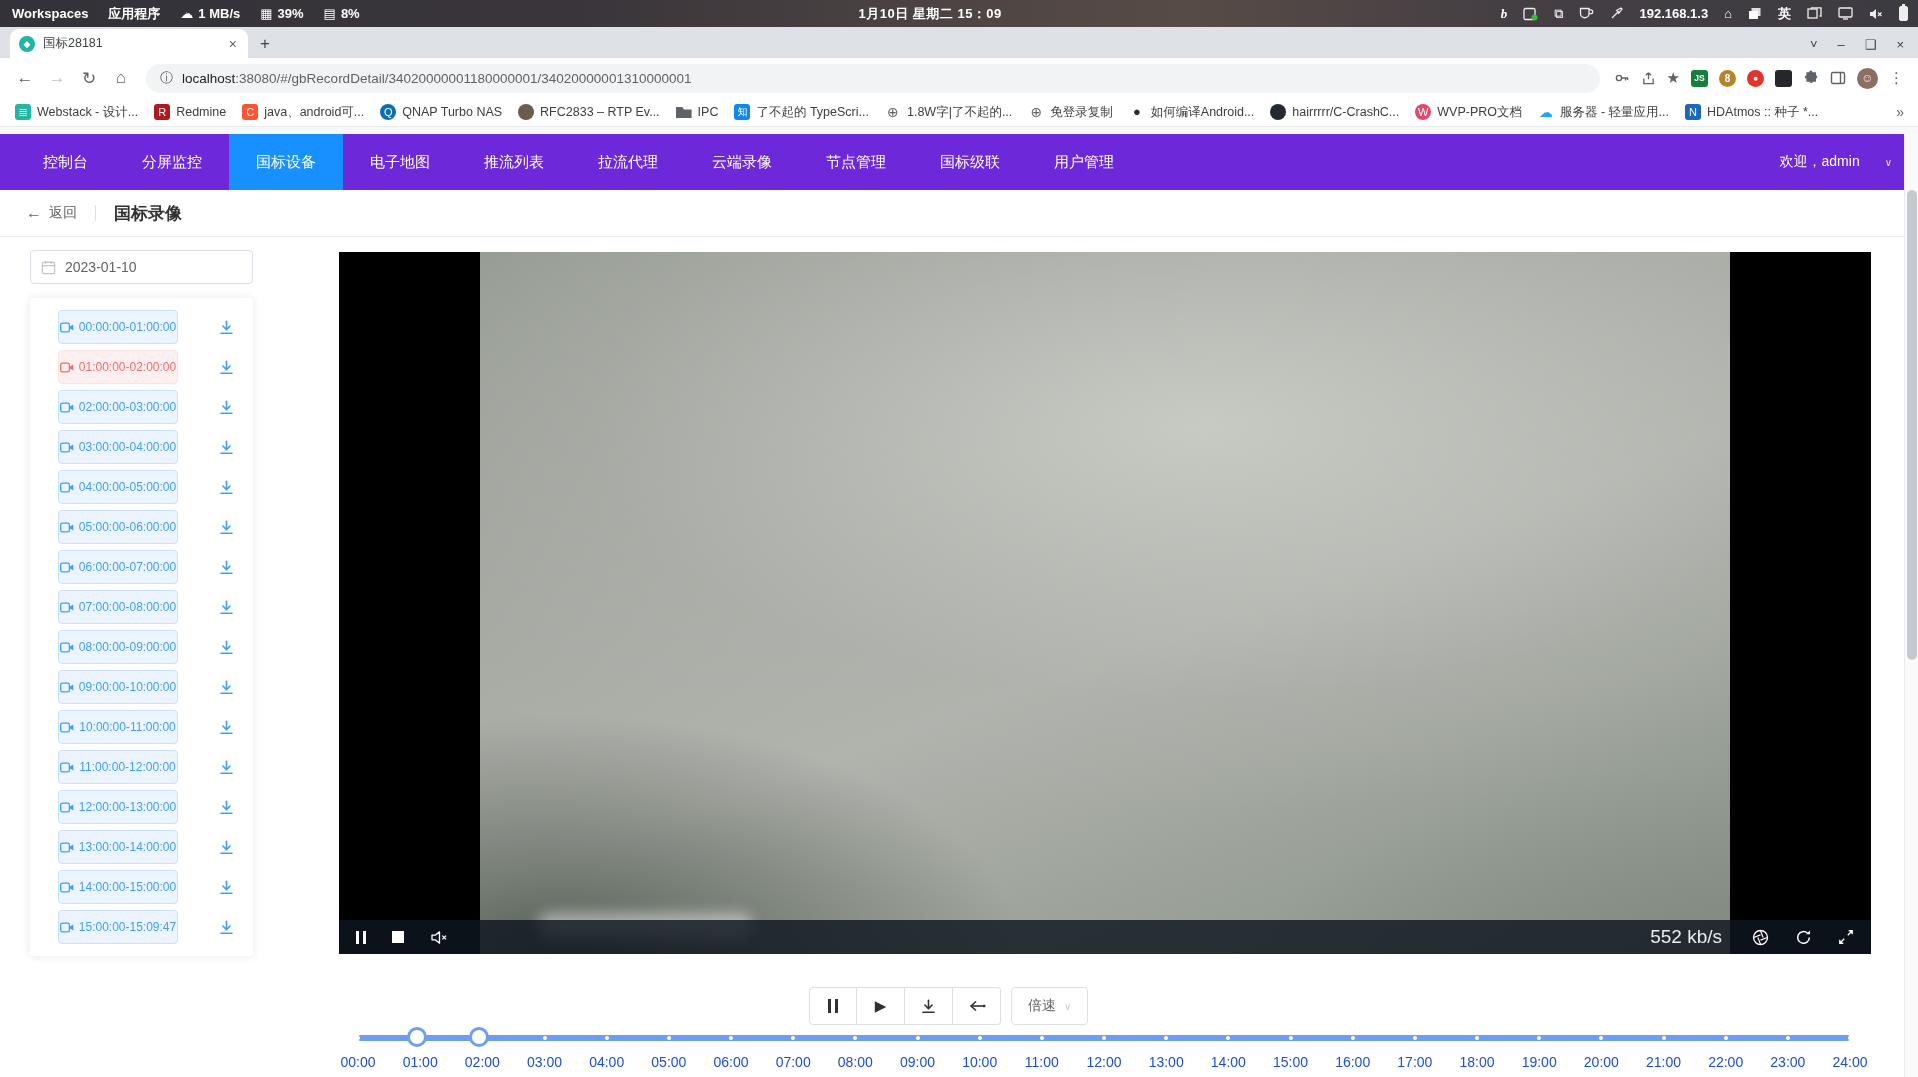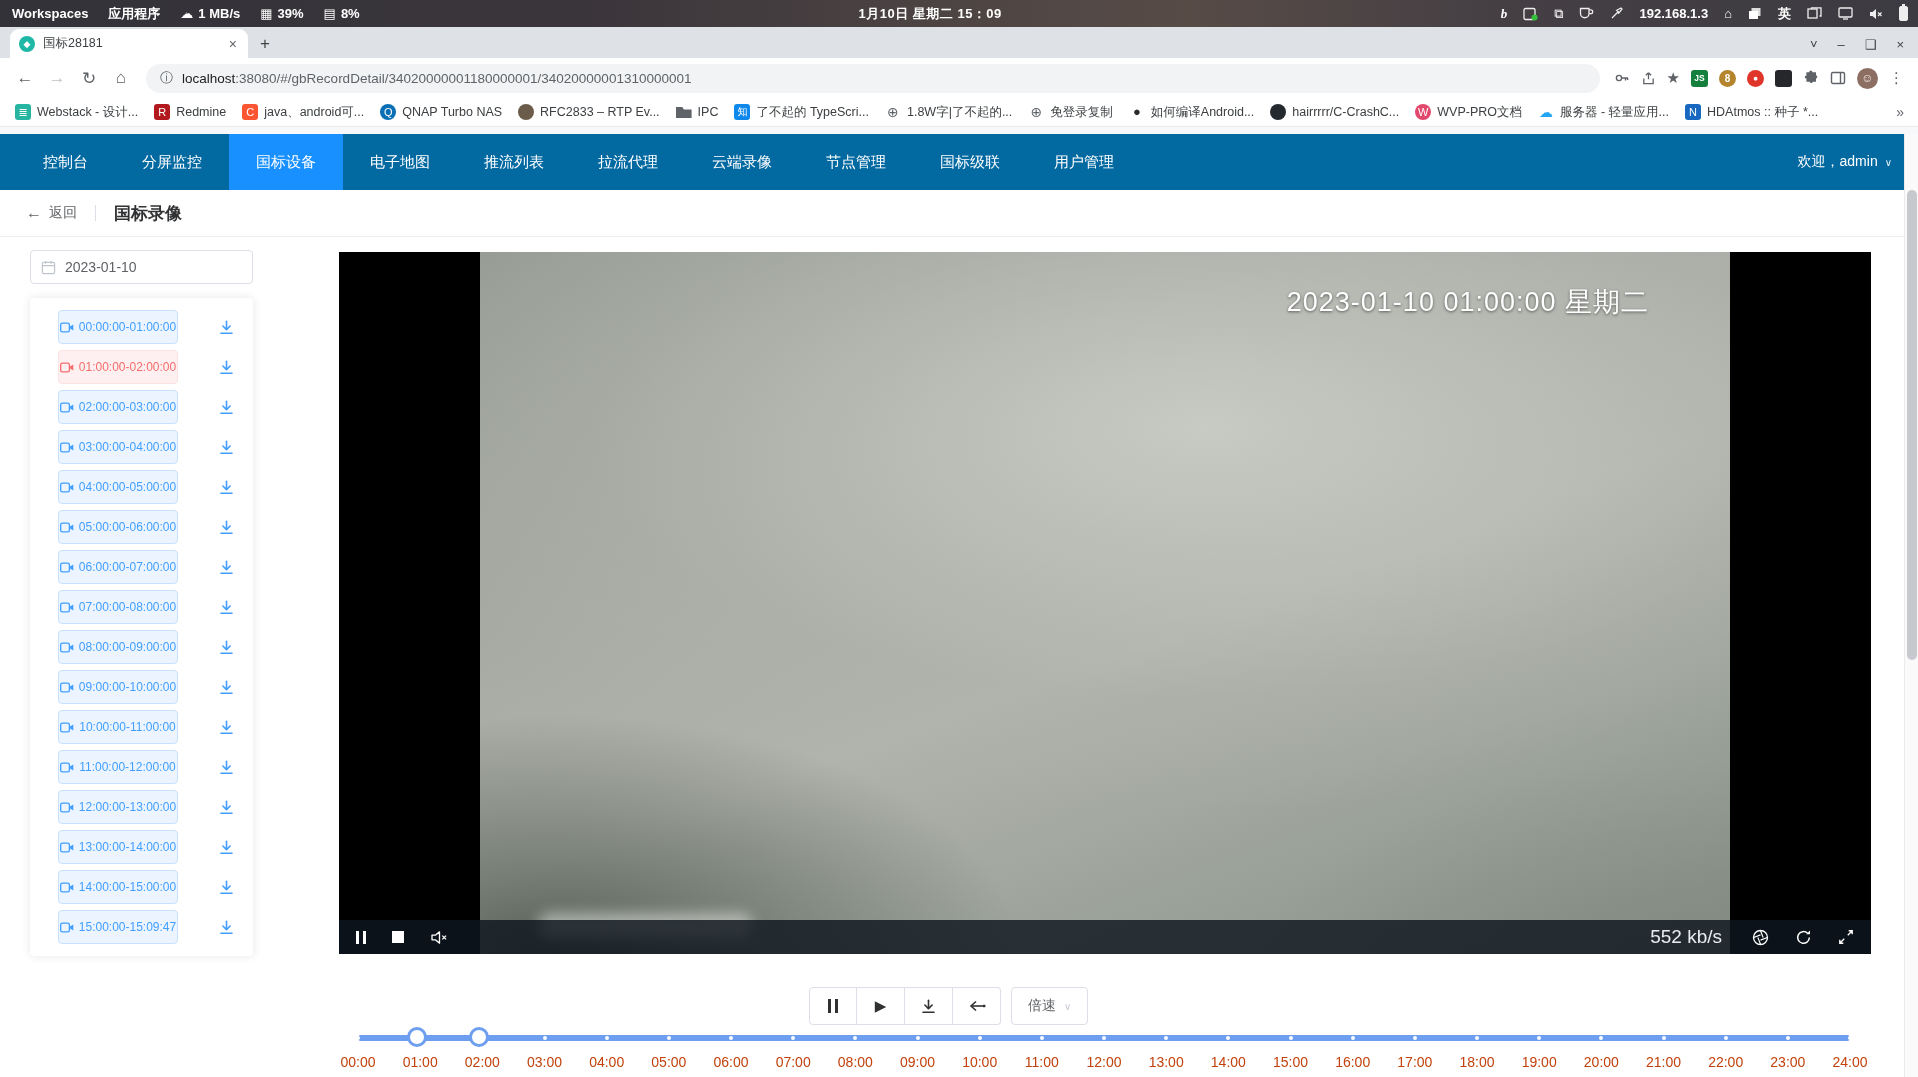--- a/index.html
+++ b/index.html
@@ -52,24 +52,24 @@
     padding-left:8px; gap:2px; overflow:hidden; }
   .bm { display:flex; align-items:center; gap:6px; font-size:12.5px; color:#3c4043; padding:3px 7px;
     border-radius:4px; white-space:nowrap; }
   .bm-ico { width:16px; height:16px; font-size:11px; line-height:16px; text-align:center; color:#fff;
     border-radius:3px; flex-shrink:0; }
   .folder-shape { clip-path:polygon(0 18%,42% 18%,52% 34%,100% 34%,100% 88%,0 88%); border-radius:0; }
   .bm-overflow { margin-left:auto; padding-right:14px; color:#5f6368; font-size:14px; }
 
   
   .pagegap { height:7px; background:#f7f8fa; }
-  .navbar { height:56px; background:#0369a1; display:flex; align-items:center; color:#fff; padding-left:16px; }
+  .navbar { height:56px; background:#6d28d9; display:flex; align-items:center; color:#fff; padding-left:16px; }
   .nav-item { height:56px; display:flex; align-items:center; padding:0 27px; font-size:15px; cursor:pointer; }
   .nav-item.active { background:#1890ff; }
-  .nav-welcome { margin-left:auto; margin-right:26px; font-size:14px; display:flex; align-items:center; gap:7px; }
+  .nav-welcome { margin-left:auto; margin-right:26px; font-size:14px; display:flex; align-items:center; gap:25px; }
   .chev { font-size:10px; opacity:.9; }
 
   .crumbrow { height:47px; background:#fff; border-bottom:1px solid #ececec; display:flex; align-items:center; padding-left:26px; }
   .back { color:#606266; font-size:14px; display:flex; align-items:center; gap:7px; cursor:pointer; }
   .back-arrow { font-size:16px; }
   .vdivider { width:1px; height:16px; background:#dcdfe6; margin:0 18px; }
   .page-title { font-size:17px; font-weight:bold; color:#303133; }
 
   .content { position:relative; height:840px; background:#fff; display:flex; padding:13px 0 0 30px; }
 
@@ -121,21 +121,21 @@
   .play-glyph { font-size:15px; color:#303133; }
   .speedbtn { margin-left:10px; height:38px; padding:12px 16px; border:1px solid #dcdfe6; border-radius:4px;
     background:#fff; color:#606266; font-size:14px; display:flex; align-items:center; gap:8px; cursor:pointer; }
 
   
   .timelinewrap { position:relative; margin-left:19px; margin-top:1px; width:1492px; height:56px; }
   .tl-track { position:absolute; top:9px; left:0; right:0; height:6px; background:#6e9ef0; border-radius:3px; }
   .tl-stop { position:absolute; top:10px; width:4px; height:4px; background:#fff; border-radius:50%; margin-left:-2px; z-index:2; }
   .tl-handle { position:absolute; top:1px; width:20px; height:20px; background:#fff; border:3px solid #6e9ef0;
     border-radius:50%; margin-left:-13px; z-index:3; cursor:grab; }
-  .tl-label { position:absolute; top:28px; transform:translateX(-50%); font-size:14px; color:#c2410c; white-space:nowrap; }
+  .tl-label { position:absolute; top:28px; transform:translateX(-50%); font-size:14px; color:#1d4ed8; white-space:nowrap; }
 
   
   .scrollbar { position:absolute; right:0; top:134px; bottom:0; width:14px; background:#fafafa; border-left:1px solid #ebebeb; }
   .scroll-thumb { position:absolute; left:2px; top:56px; width:10px; height:470px; background:#c6c9cd; border-radius:5px; }
 
   svg { display:block; }
 </style>
 </head>
 <body>
 
@@ -750,21 +750,20 @@
           </button>
         </div>
       </div>
   </div>
 
   <div class="main">
     <div class="player">
       <div class="video">
         <div class="watermark-blur"></div>
       </div>
-      <div class="vts">2023-01-10 01:00:00 星期二</div>
       <div class="vbar">
         <span class="vbtn pause-ico">
             <i></i>
             <i></i>
           </span>
         <span class="vbtn">
             <span class="stop-ico"></span>
           </span>
         <span class="vbtn">
           <svg width="19" height="15" viewBox="0 0 20 16">

